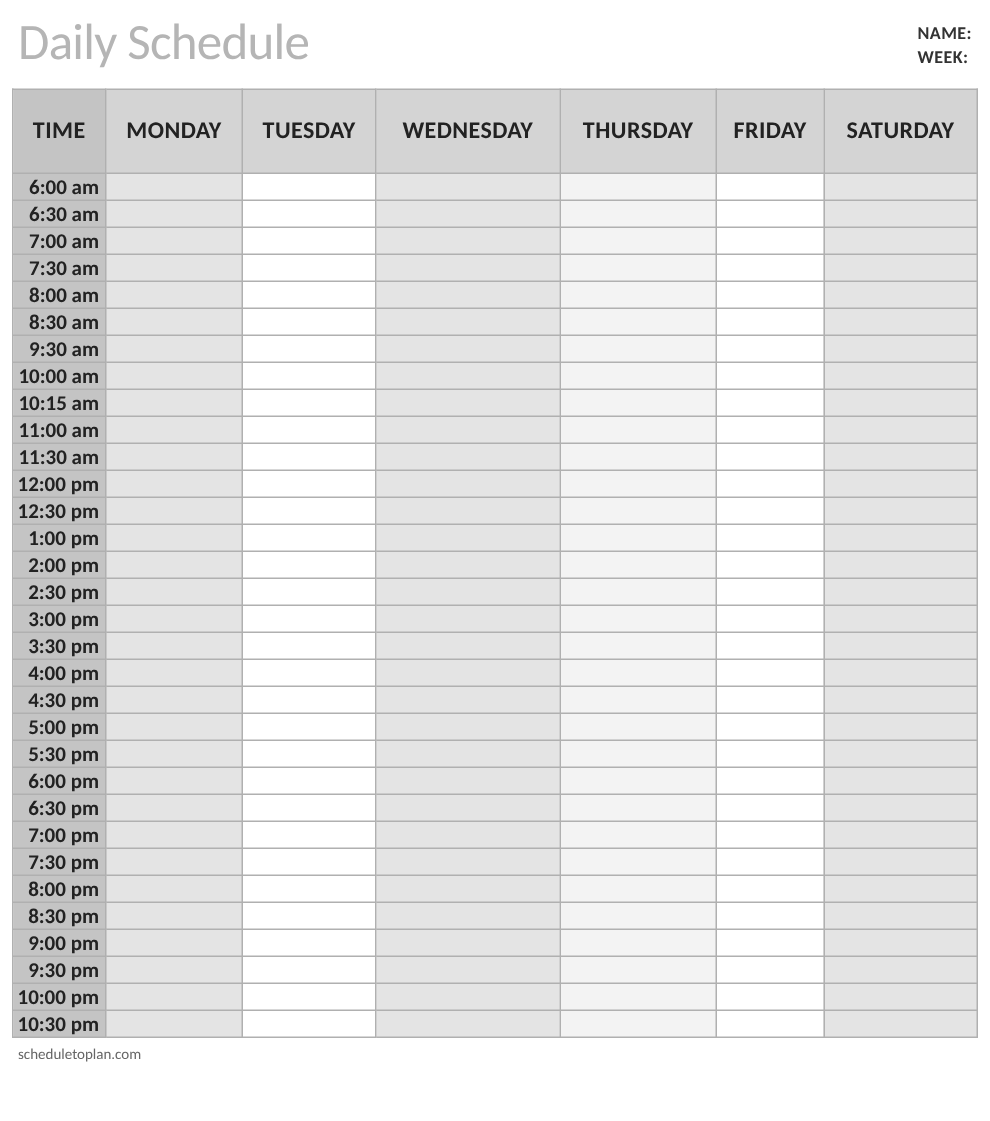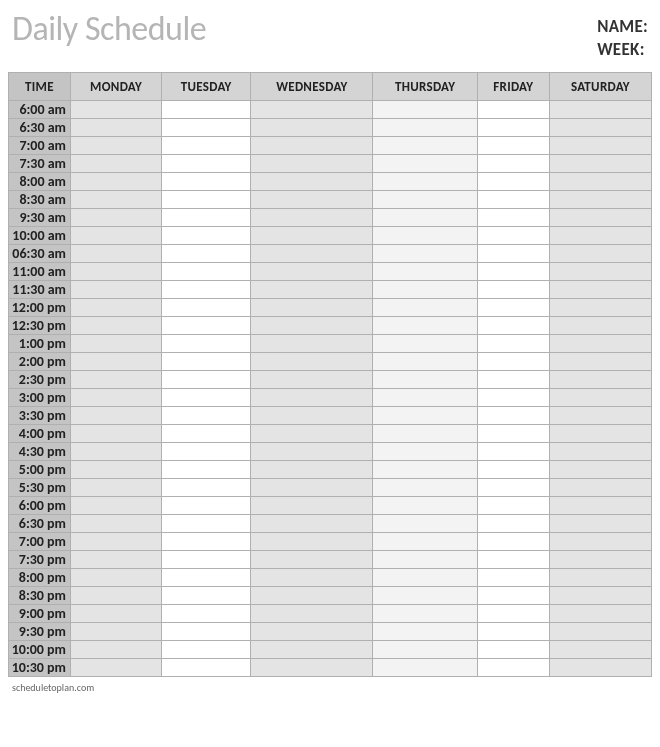--- a/index.html
+++ b/index.html
@@ -21,39 +21,39 @@
       padding: 0 4px;
     }
     .title {
       color: #b5b5b5;
       font-size: 34px;
       font-weight: normal;
       letter-spacing: -0.5px;
     }
     .meta {
       margin-top: 8px;
-      font-size: 17px;
+      font-size: 12px;
       color: #333;
     }
     .meta-row {
       margin-bottom: 2px;
       font-weight: bold;
       letter-spacing: 0.3px;
     }
     table {
       border-collapse: collapse;
       width: 100%;
       border: 1px solid #b0b0b0;
     }
     th {
       background: #d4d4d4;
-      font-size: 13px;
+      font-size: 16px;
       font-weight: bold;
       text-align: center;
-      padding: 6px 2px;
+      padding: 18px 2px;
       border: 1px solid #b0b0b0;
       color: #222;
       letter-spacing: 0.3px;
     }
     th.time-header {
       width: 62px;
       background: #c4c4c4;
     }
     td {
       height: 18px;
@@ -176,21 +176,21 @@
       <tr>
         <td class="time-cell">10:00 am</td>
         <td class="slot-alt"></td>
         <td class="slot"></td>
         <td class="slot-alt"></td>
         <td class="slot-mid"></td>
         <td class="slot"></td>
         <td class="slot-alt"></td>
       </tr>
       <tr>
-        <td class="time-cell">06:30 am</td>
+        <td class="time-cell">10:15 am</td>
         <td class="slot-alt"></td>
         <td class="slot"></td>
         <td class="slot-alt"></td>
         <td class="slot-mid"></td>
         <td class="slot"></td>
         <td class="slot-alt"></td>
       </tr>
       <tr>
         <td class="time-cell">11:00 am</td>
         <td class="slot-alt"></td>

